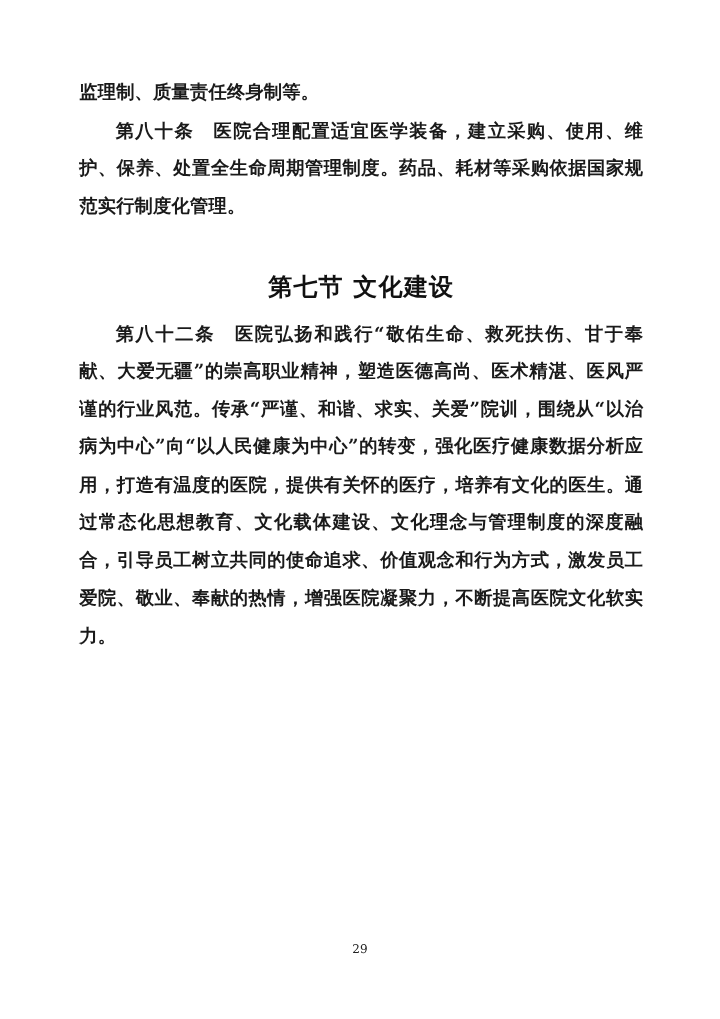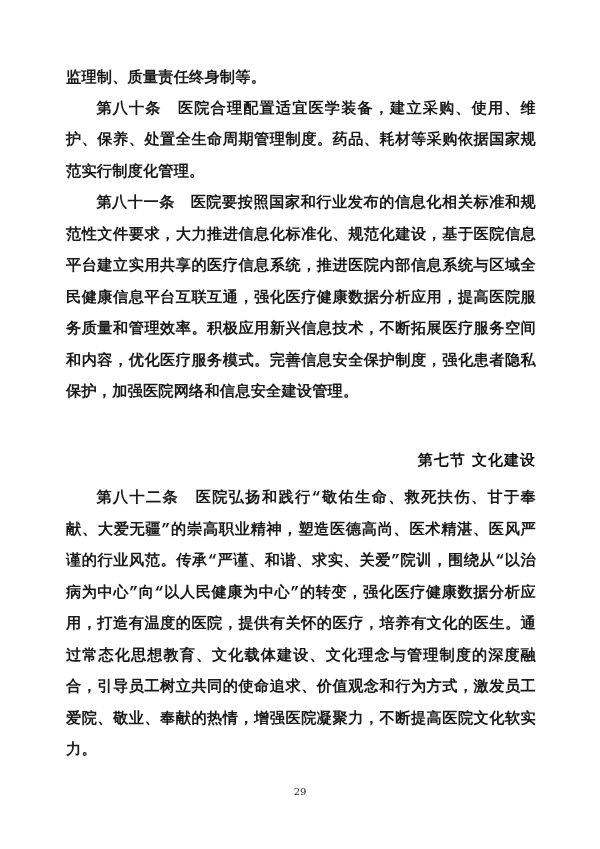--- a/index.html
+++ b/index.html
@@ -29,26 +29,25 @@
     line-height: 31.5px;
     color: #1a1a1a;
     text-align: justify;
     text-justify: inter-ideograph;
     letter-spacing: 0.2px;
     font-weight: 600;
     text-indent: 0;
   }
   p.indent {
     text-indent: 2em;
-    font-family: Liberation Mono, monospace;
   }
   .section-title {
     margin: 0;
-    text-align: right;
-    font-size: 15px;
+    text-align: center;
+    font-size: 20px;
     font-weight: 700;
     color: #111;
     line-height: 31.5px;
     letter-spacing: 1px;
   }
   .spacer-before-title { height: 36px; }
   .spacer-after-title { height: 7px; }
   .page-number {
     position: absolute;
     left: 0;
@@ -63,21 +62,20 @@
 </head>
 <body>
 
 <div class="page">
   <div class="content">
 
     <p class="body">监理制、质量责任终身制等。</p>
 
     <p class="body indent">第八十条　医院合理配置适宜医学装备，建立采购、使用、维护、保养、处置全生命周期管理制度。药品、耗材等采购依据国家规范实行制度化管理。</p>
 
-    <p class="body indent">第八十一条　医院要按照国家和行业发布的信息化相关标准和规范性文件要求，大力推进信息化标准化、规范化建设，基于医院信息平台建立实用共享的医疗信息系统，推进医院内部信息系统与区域全民健康信息平台互联互通，强化医疗健康数据分析应用，提高医院服务质量和管理效率。积极应用新兴信息技术，不断拓展医疗服务空间和内容，优化医疗服务模式。完善信息安全保护制度，强化患者隐私保护，加强医院网络和信息安全建设管理。</p>
 
     <div class="spacer-before-title"></div>
 
     <h2 class="section-title">第七节  文化建设</h2>
 
     <div class="spacer-after-title"></div>
 
     <p class="body indent">第八十二条　医院弘扬和践行“敬佑生命、救死扶伤、甘于奉献、大爱无疆”的崇高职业精神，塑造医德高尚、医术精湛、医风严谨的行业风范。传承“严谨、和谐、求实、关爱”院训，围绕从“以治病为中心”向“以人民健康为中心”的转变，强化医疗健康数据分析应用，打造有温度的医院，提供有关怀的医疗，培养有文化的医生。通过常态化思想教育、文化载体建设、文化理念与管理制度的深度融合，引导员工树立共同的使命追求、价值观念和行为方式，激发员工爱院、敬业、奉献的热情，增强医院凝聚力，不断提高医院文化软实力。</p>
 
   </div>

